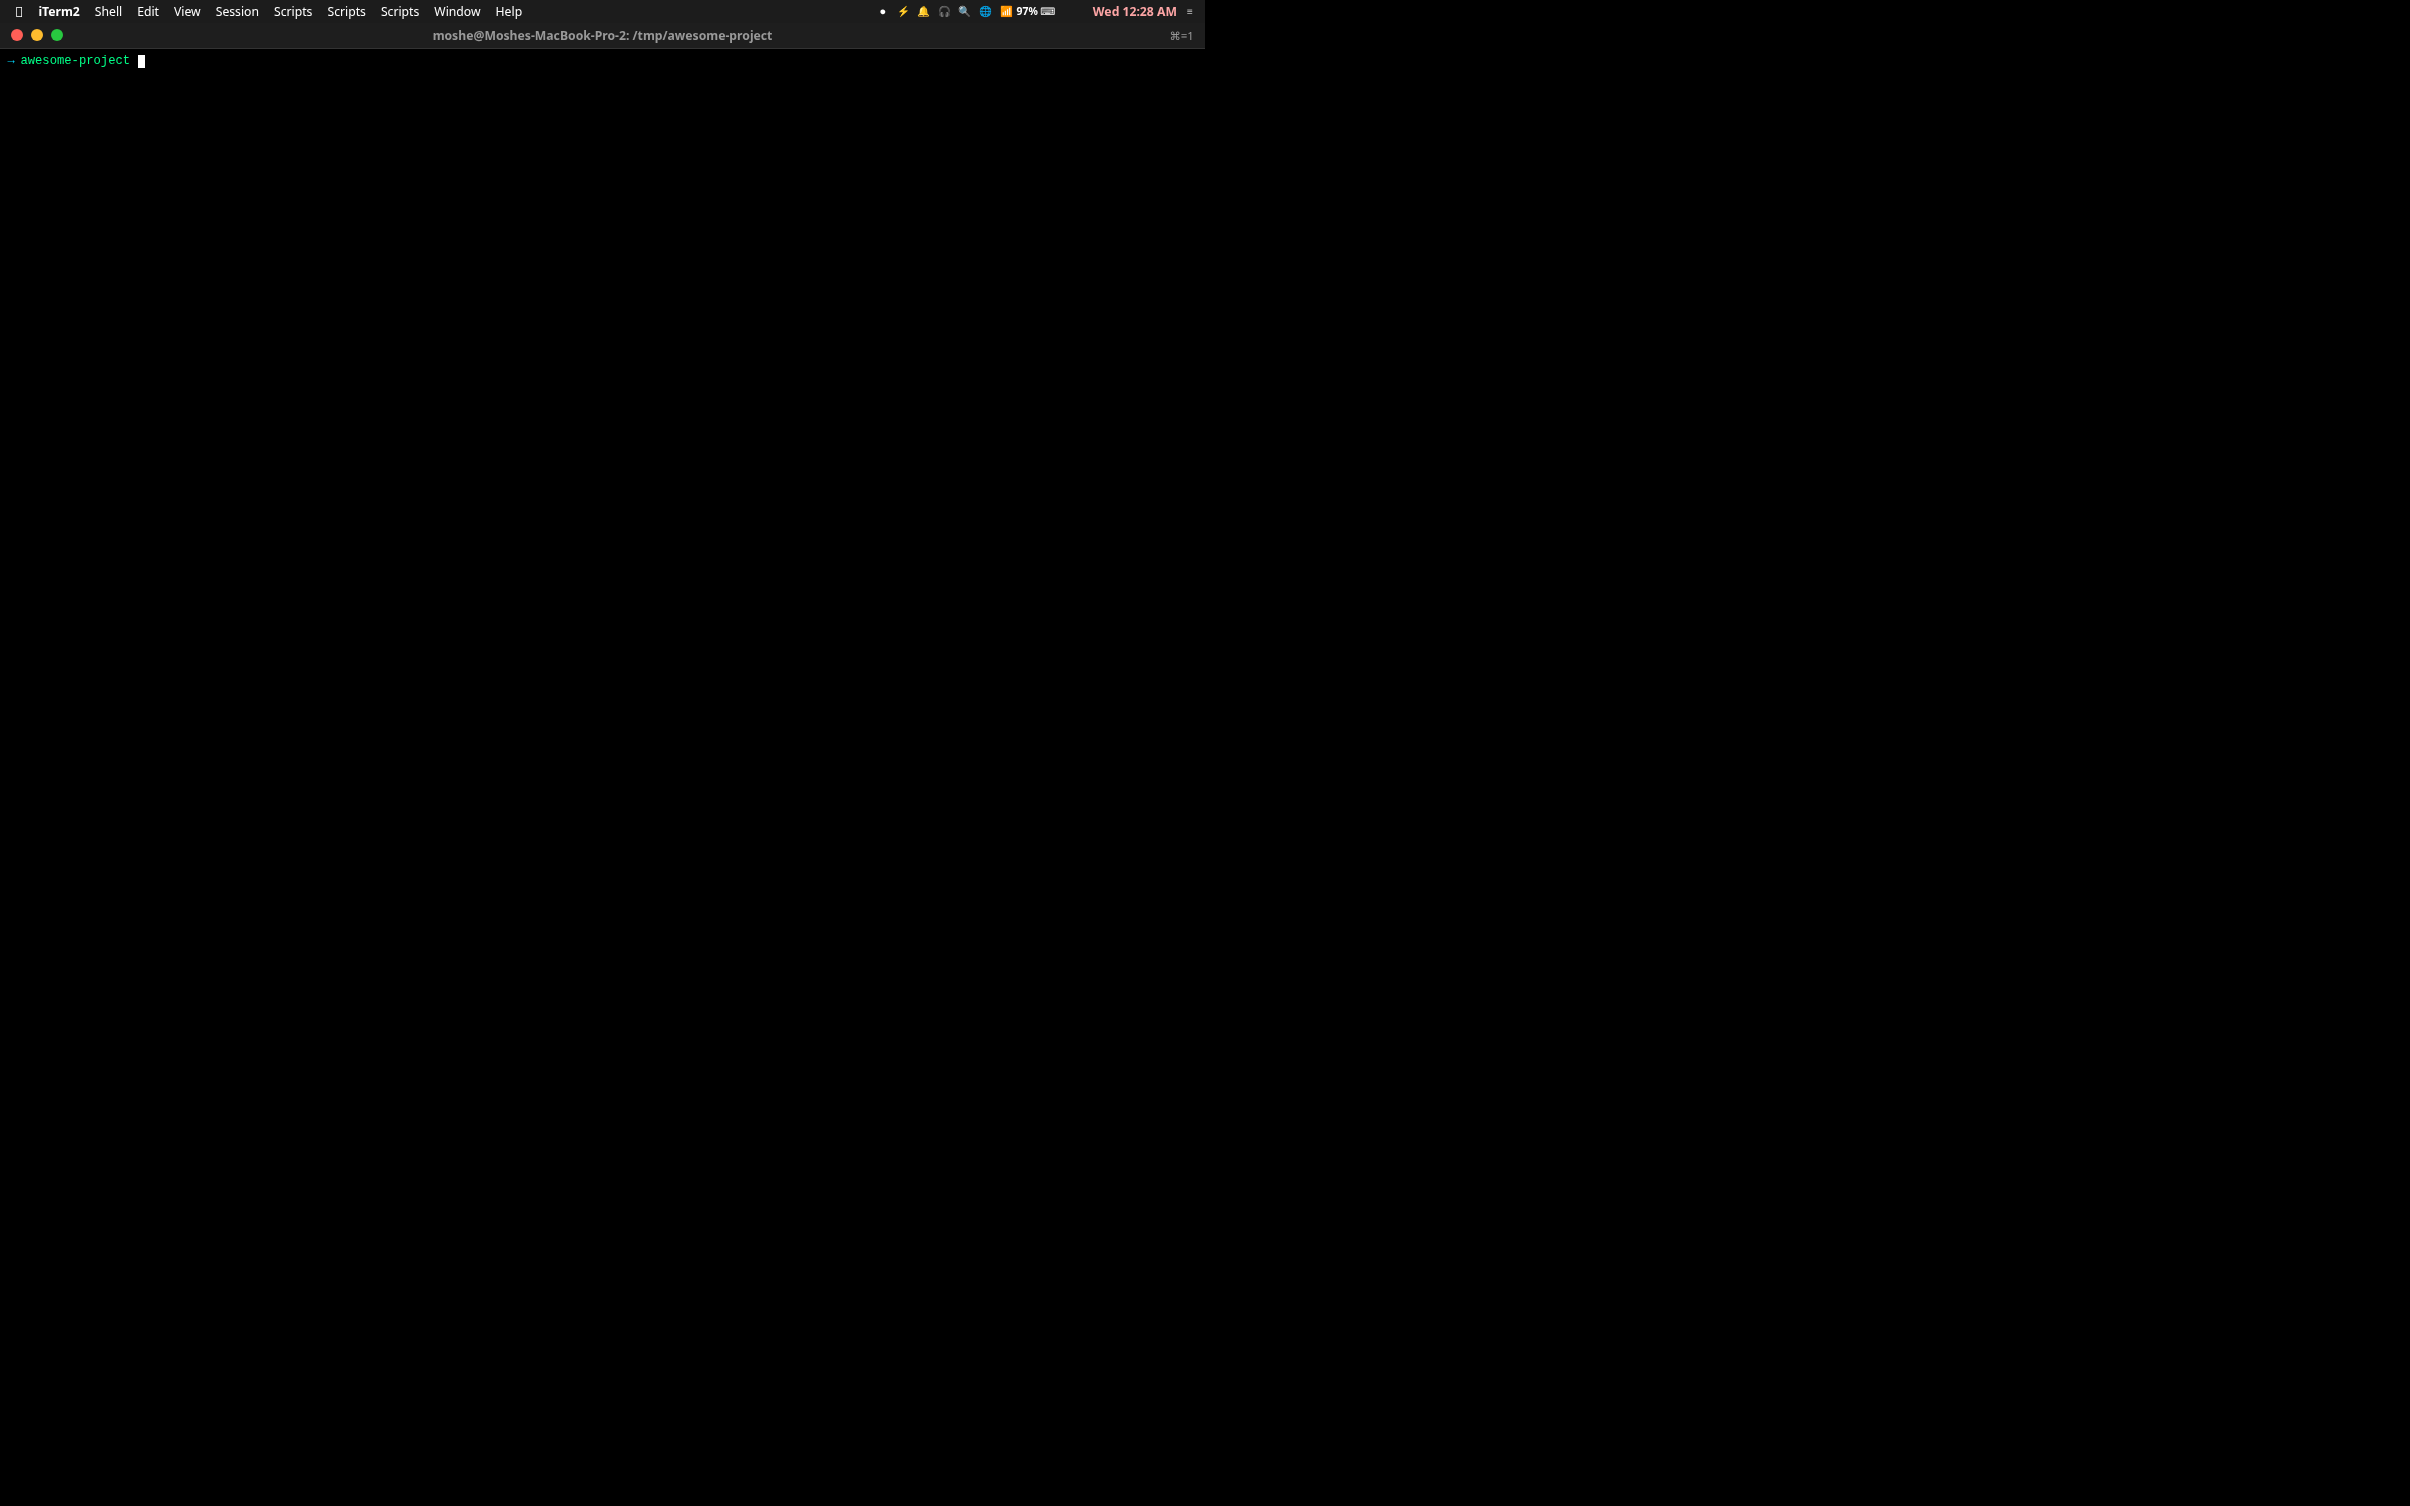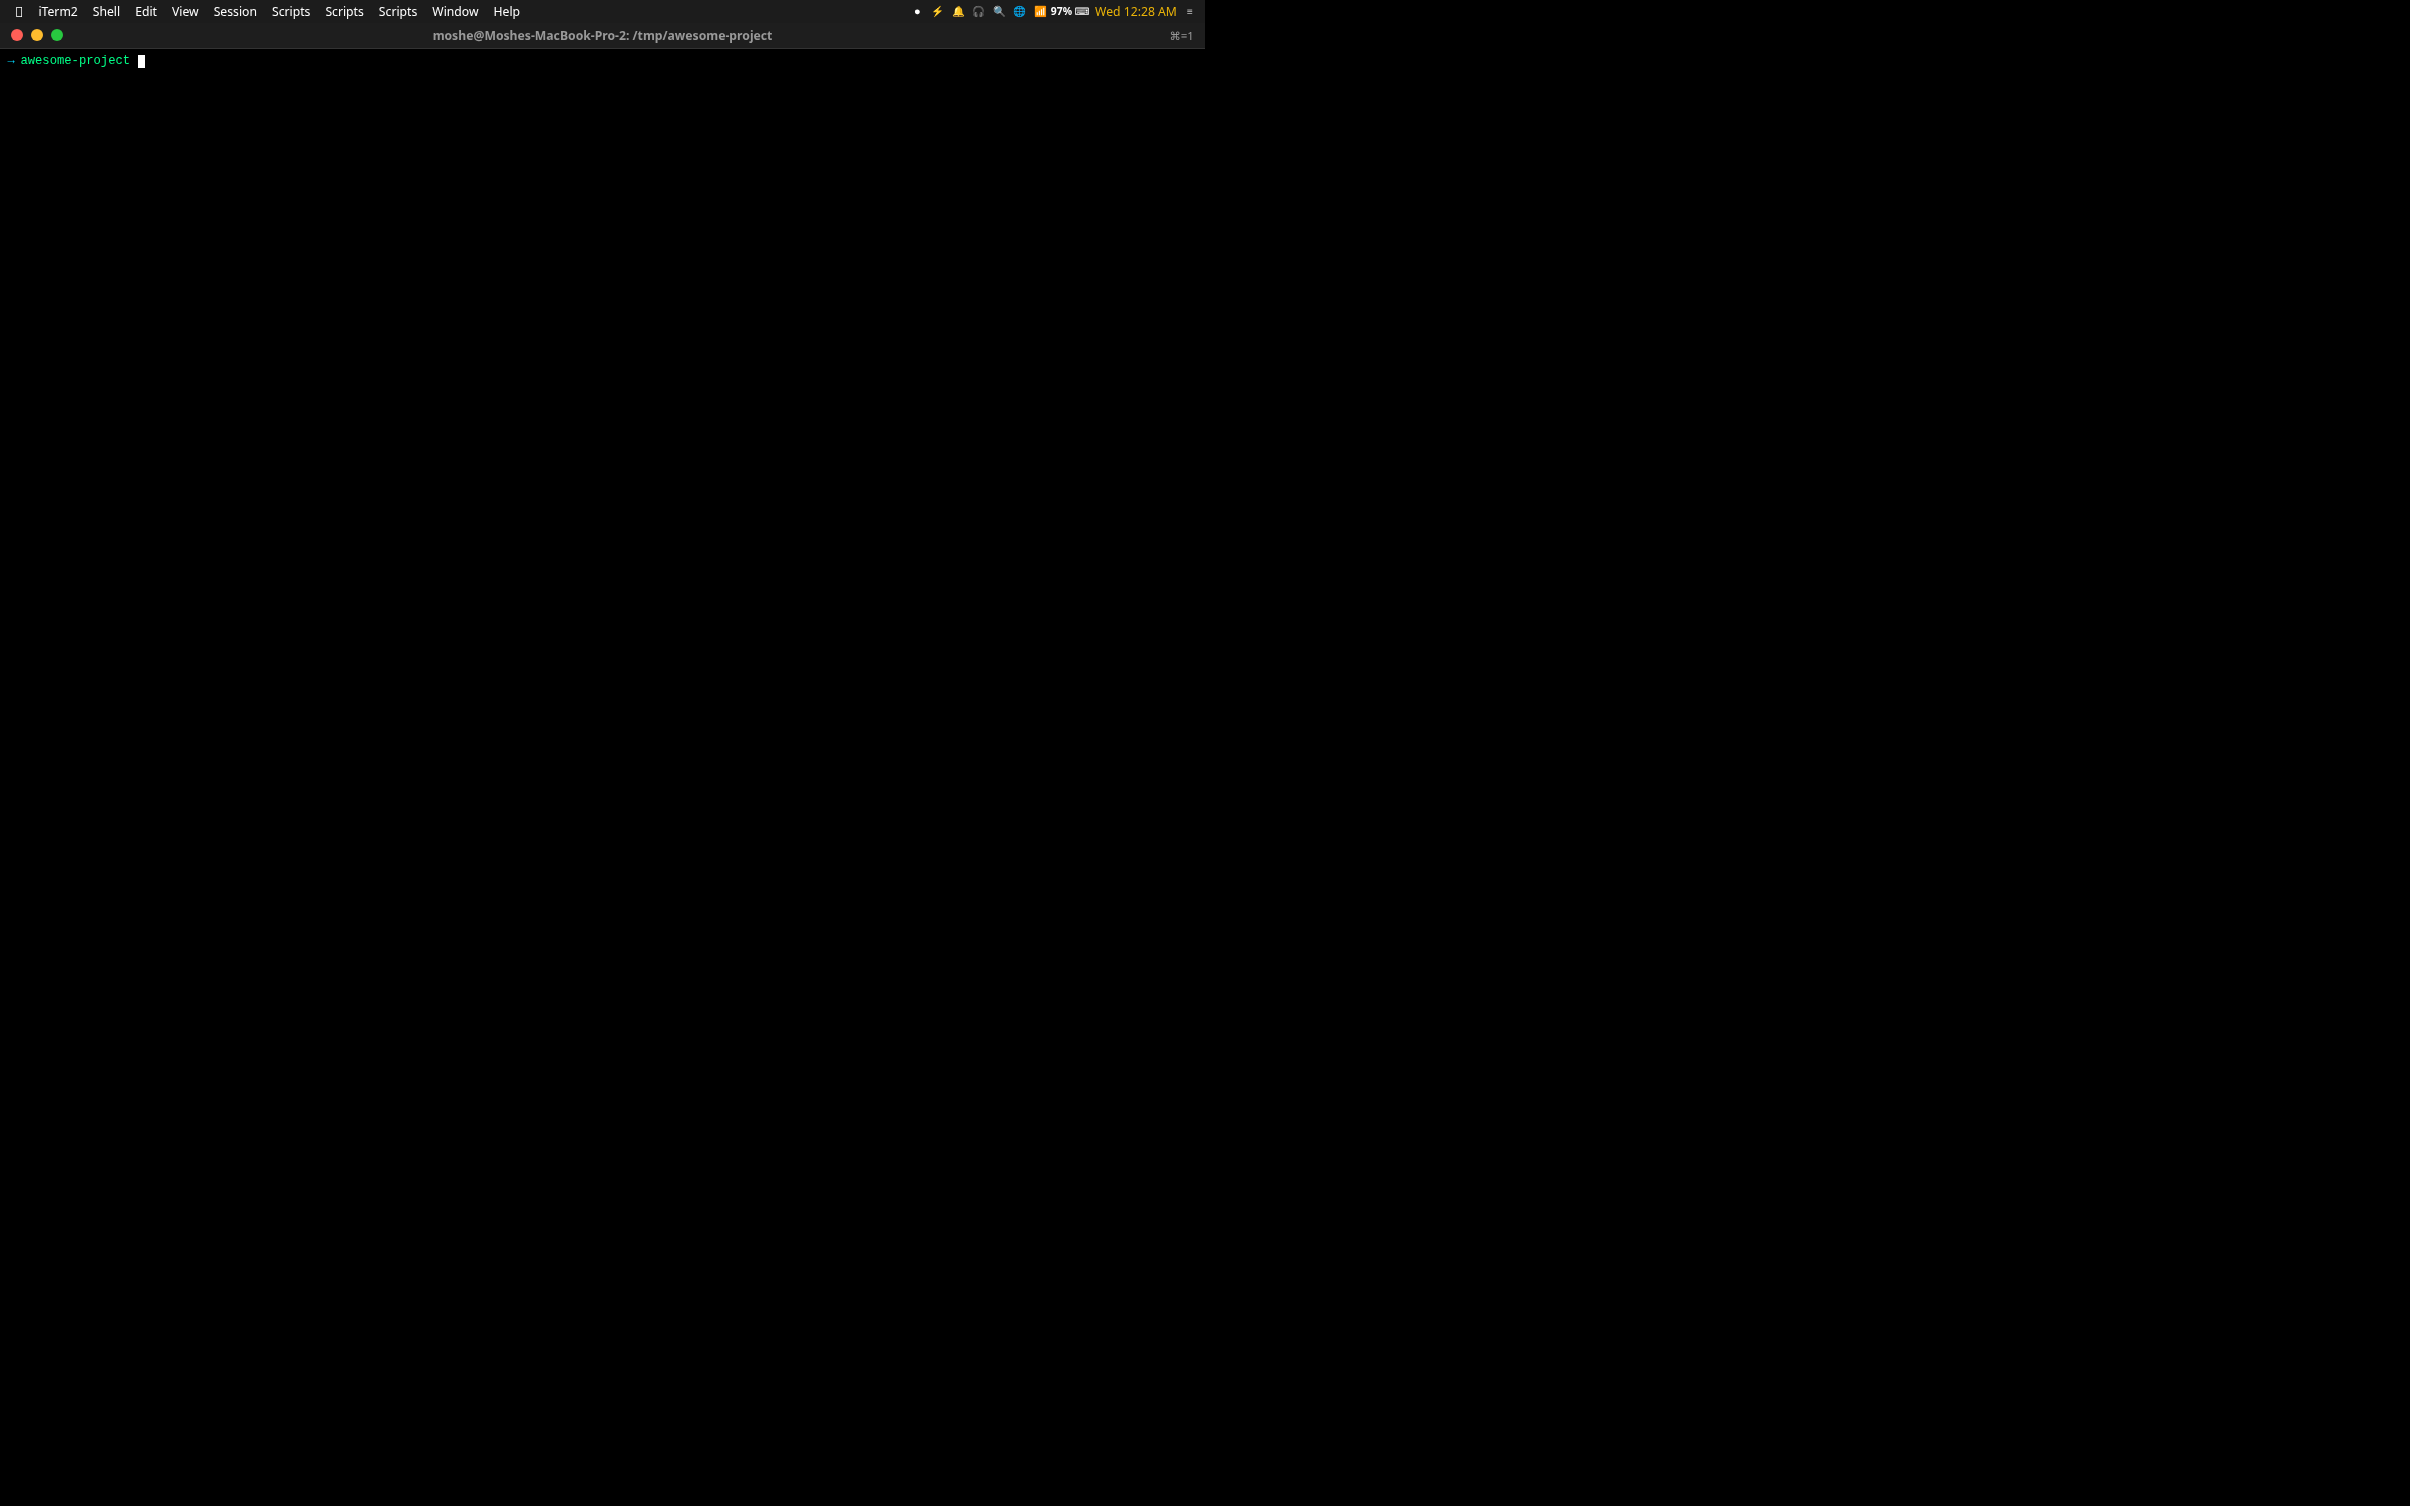--- a/index.html
+++ b/index.html
@@ -44,38 +44,39 @@
       font-weight: 400;
       letter-spacing: 0;
     }
 
     .menu-item.apple-logo {
       font-size: 14px;
       padding: 0 7.5px;
     }
 
     .menu-item.app-name {
-      font-weight: 400;
+      font-weight: 700;
     }
 
     .menubar-right {
       display: flex;
       align-items: center;
       gap: 5.6px;
       position: absolute;
       right: 7.5px;
       top: 0;
       height: 22.6px;
     }
 
     .datetime {
-      color: #eab308;
-      font-size: 12.2px;
-      font-weight: 400;
+      color: #fca5a5;
+      font-size: 12.2px;
+      font-weight: 700;
       white-space: nowrap;
+      margin-left: 32px;
     }
 
     .battery-icon {
       display: flex;
       align-items: center;
       gap: 1.9px;
       color: #fff;
       font-size: 11.3px;
       font-weight: bold;
     }

